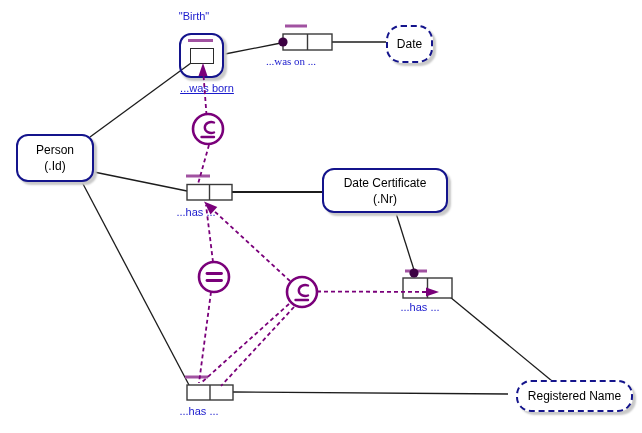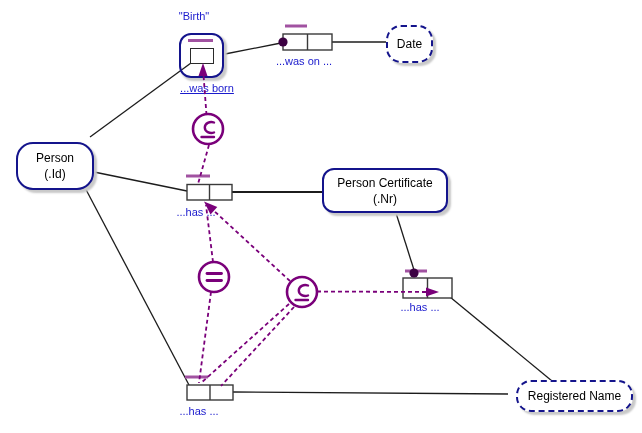--- a/index.html
+++ b/index.html
@@ -42,40 +42,40 @@
   </svg>
 
   <div class="nodes">
     <div class="rlabel" style="left:154px;top:10px;width:80px;">"Birth"</div>
 
     <div class="objectified">
       <div class="ubar"></div>
       <div class="role"></div>
     </div>
 
-    <div class="entity" style="left:16px;top:142px;width:74px;height:44px;border-radius:17px;">
+    <div class="entity" style="left:16px;top:134px;width:74px;height:44px;">
       <div>Person</div>
       <div>(.Id)</div>
     </div>
 
     <div class="entity" style="left:322px;top:168px;width:122px;height:41px;">
-      <div>Person Certificate</div>
+      <div>Date Certificate</div>
       <div>(.Nr)</div>
     </div>
 
     <div class="value" style="left:386px;top:25px;width:43px;height:34px;">
       <span>Date</span>
     </div>
 
     <div class="value" style="left:516px;top:380px;width:113px;height:28px;">
       <span>Registered Name</span>
     </div>
 
     <div class="rlabel" style="left:167px;top:82px;width:80px;text-decoration:underline;">...was born</div>
-    <div class="rlabel" style="left:264px;top:55px;width:80px;">...was on ...</div>
+    <div class="rlabel" style="left:251px;top:55px;width:80px;font-family:Liberation Serif, serif;">...was on ...</div>
     <div class="rlabel" style="left:154px;top:206px;width:84px;">...has ...</div>
     <div class="rlabel" style="left:380px;top:301px;width:80px;">...has ...</div>
     <div class="rlabel" style="left:159px;top:405px;width:80px;">...has ...</div>
   </div>
 
   <svg id="constraints" class="layer">
 
     <g fill="#ffffff" stroke="#3a3a3a" stroke-width="1.4">
       <g>
         <rect x="283" y="34" width="49" height="16"></rect>

